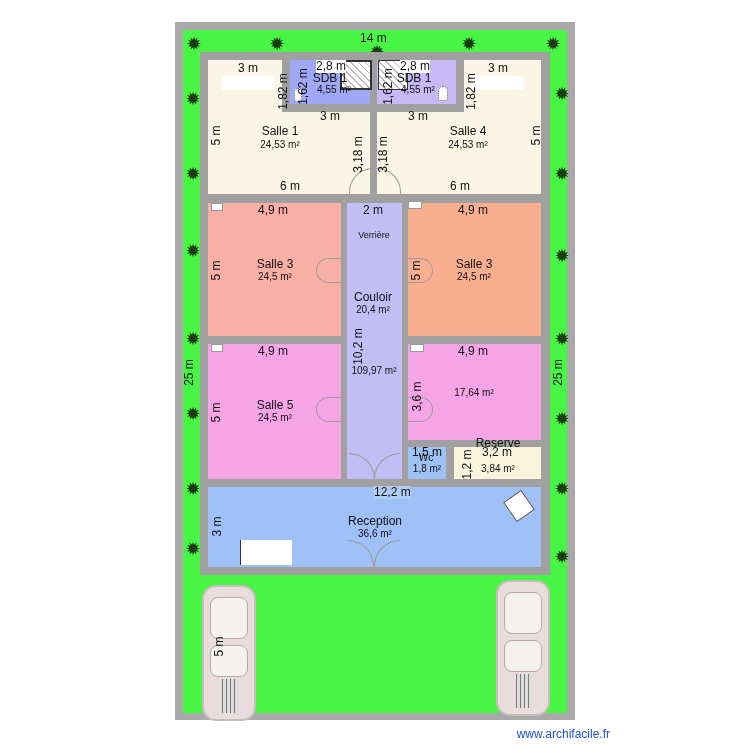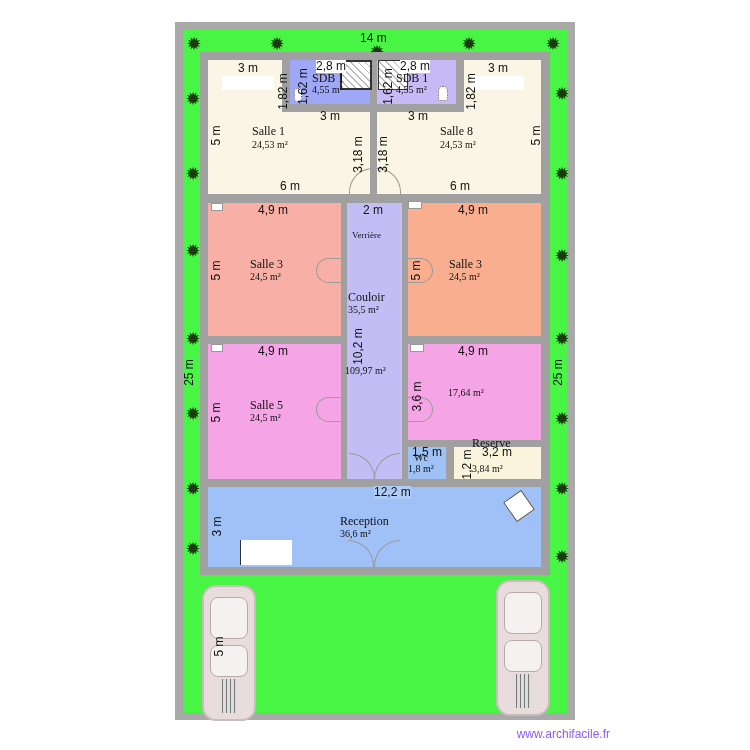--- a/index.html
+++ b/index.html
@@ -2,31 +2,31 @@
 <html><head>
 <meta charset="utf-8">
 <style>
   html, body { margin:0; padding:0; background:#ffffff; }
   body { width:750px; height:750px; position:relative; overflow:hidden; font-family:"Liberation Sans", sans-serif; color:#111; }
   .abs { position:absolute; box-sizing:border-box; }
   .lot { left:175px; top:22px; width:400px; height:698px; background:#a9a9a9; }
   .grass { left:183px; top:30px; width:384px; height:683px; background:#48f545; }
   .bldg { left:200px; top:52px; width:350px; height:523px; background:#a0a0a0; }
   .room { position:absolute; box-sizing:border-box; }
-  .lbl { position:absolute; font-size:12px; white-space:nowrap; text-align:left; line-height:13px;font-family:Liberation Serif, serif; }
+  .lbl { position:absolute; font-size:12px; white-space:nowrap; text-align:center; line-height:13px; }
   .area { font-size:10px; }
   .dim { position:absolute; font-size:12px; white-space:nowrap; line-height:13px; }
   .vdim { position:absolute; font-size:12px; white-space:nowrap; transform:rotate(-90deg); transform-origin:center; line-height:13px; }
   .tree { position:absolute; width:18px; height:18px; color:#1a3a10; font-size:18px; line-height:18px; text-align:center; }
   .door { position:absolute; border:1.5px solid #9a9a9a; box-sizing:border-box; }
   .fix { position:absolute; background:#fff; box-sizing:border-box; }
   .car { position:absolute; width:54px; height:136px; background:#e8dcdc; border:2px solid #c9bcbc; border-radius:14px; box-sizing:border-box; }
   .car .ws { position:absolute; left:6px; right:6px; background:#f6f1f1; border:1px solid #b9a9a9; border-radius:8px; }
   .car .grill { position:absolute; left:18px; width:16px; height:34px; background:repeating-linear-gradient(90deg,#777 0 1px,#ddd 1px 4px); }
-  .footer { position:absolute; right:140px; top:727px; font-size:12px; color:#8b5cf6; }
+  .footer { position:absolute; right:140px; top:727px; font-size:12px; color:#1d4ed8; }
 </style>
 </head>
 <body>
 
 <div class="abs lot"></div>
 <div class="abs grass"></div>
 
 <div class="tree" style="left:185px;top:35px">✹</div>
 <div class="tree" style="left:268px;top:35px">✹</div>
 <div class="tree" style="left:368px;top:43px">✹</div>
@@ -110,21 +110,21 @@
 
 <div class="lbl" style="left:252px;top:125px;width:56px">Salle 1</div>
 <div class="lbl area" style="left:252px;top:138px;width:56px">24,53 m²</div>
 <div class="dim" style="left:238px;top:62px">3 m</div>
 <div class="dim" style="left:320px;top:110px">3 m</div>
 <div class="dim" style="left:280px;top:180px">6 m</div>
 <div class="vdim" style="left:206px;top:129px">5 m</div>
 <div class="vdim" style="left:265px;top:85px">1,82 m</div>
 <div class="vdim" style="left:340px;top:148px">3,18 m</div>
 
-<div class="lbl" style="left:440px;top:125px;width:56px">Salle 8</div>
+<div class="lbl" style="left:440px;top:125px;width:56px">Salle 4</div>
 <div class="lbl area" style="left:440px;top:138px;width:56px">24,53 m²</div>
 <div class="dim" style="left:488px;top:62px">3 m</div>
 <div class="dim" style="left:408px;top:110px">3 m</div>
 <div class="dim" style="left:450px;top:180px">6 m</div>
 <div class="vdim" style="left:526px;top:129px">5 m</div>
 <div class="vdim" style="left:453px;top:85px">1,82 m</div>
 <div class="vdim" style="left:365px;top:148px">3,18 m</div>
 
 <div class="lbl" style="left:312px;top:72px;width:36px">SDB 1</div>
 <div class="lbl area" style="left:312px;top:83px;width:44px">4,55 m²</div>
@@ -143,21 +143,21 @@
 
 <div class="lbl" style="left:449px;top:258px;width:50px">Salle 3</div>
 <div class="lbl area" style="left:449px;top:270px;width:50px">24,5 m²</div>
 <div class="dim" style="left:458px;top:204px">4,9 m</div>
 <div class="vdim" style="left:406px;top:264px">5 m</div>
 <div class="fix" style="left:408px;top:201px;width:14px;height:8px;border:1px solid #999"></div>
 
 <div class="dim" style="left:363px;top:204px">2 m</div>
 <div class="lbl" style="left:352px;top:229px;width:44px;font-size:9px">Verrière</div>
 <div class="lbl" style="left:348px;top:291px;width:50px">Couloir</div>
-<div class="lbl area" style="left:348px;top:303px;width:50px">35,5 m²</div>
+<div class="lbl area" style="left:348px;top:303px;width:50px">20,4 m²</div>
 <div class="vdim" style="left:340px;top:340px">10,2 m</div>
 <div class="lbl area" style="left:345px;top:364px;width:58px">109,97 m²</div>
 
 <div class="abs" style="left:208px;top:336px;width:133px;height:8px;background:#a0a0a0"></div>
 <div class="abs" style="left:408px;top:336px;width:133px;height:8px;background:#a0a0a0"></div>
 
 <div class="lbl" style="left:250px;top:399px;width:50px">Salle 5</div>
 <div class="lbl area" style="left:250px;top:411px;width:50px">24,5 m²</div>
 <div class="dim" style="left:258px;top:345px">4,9 m</div>
 <div class="vdim" style="left:206px;top:406px">5 m</div>

